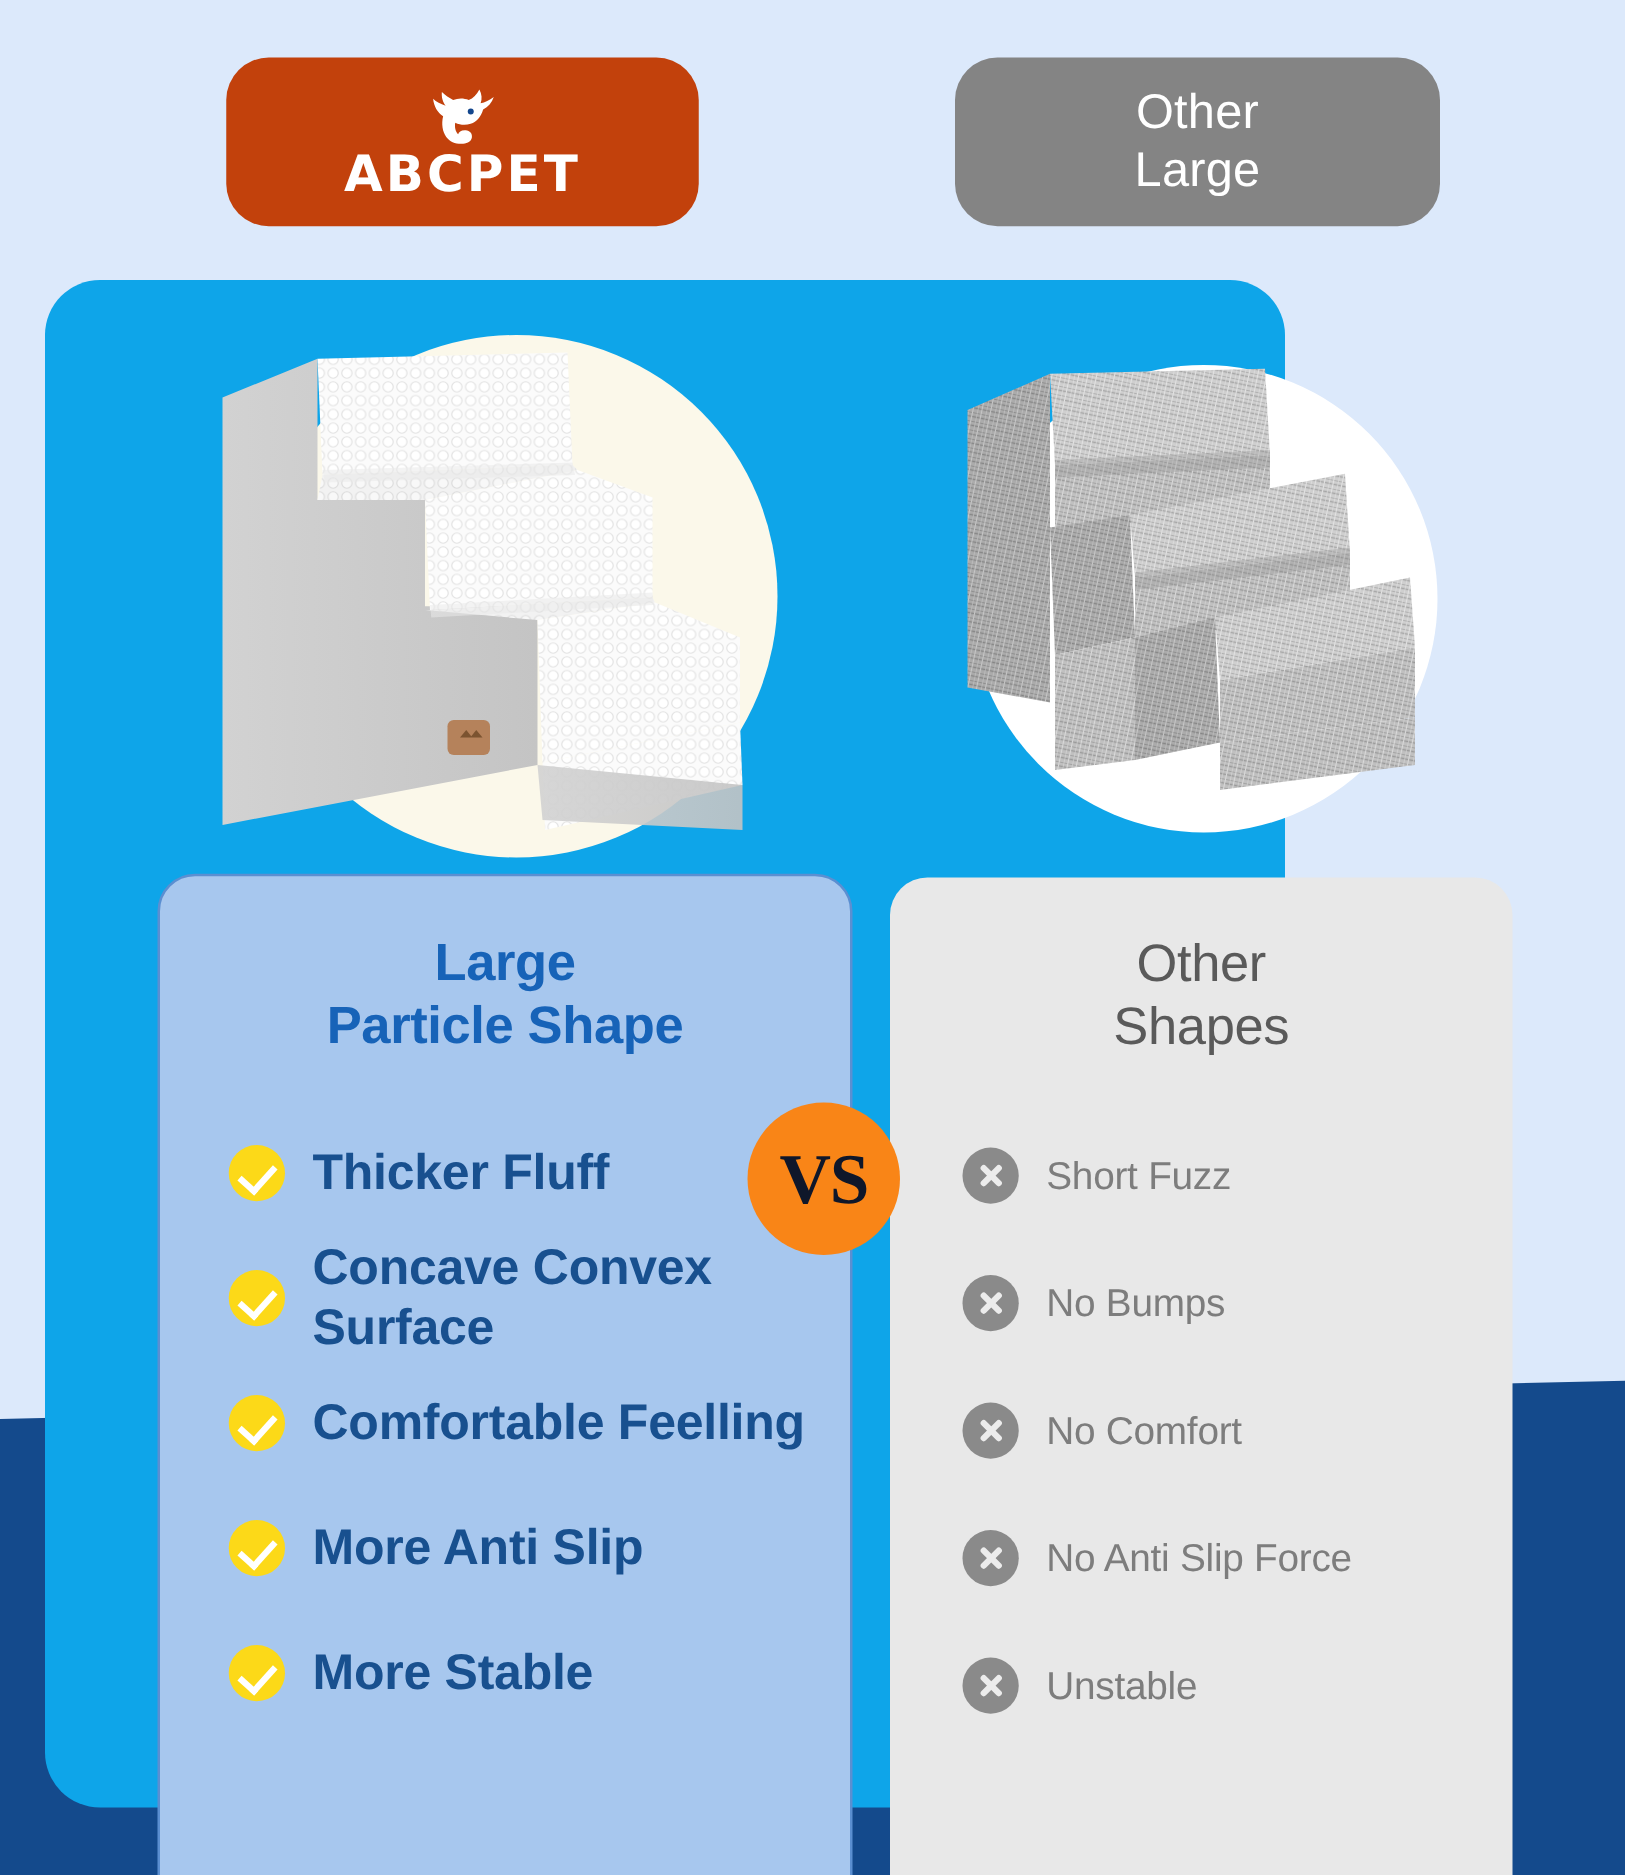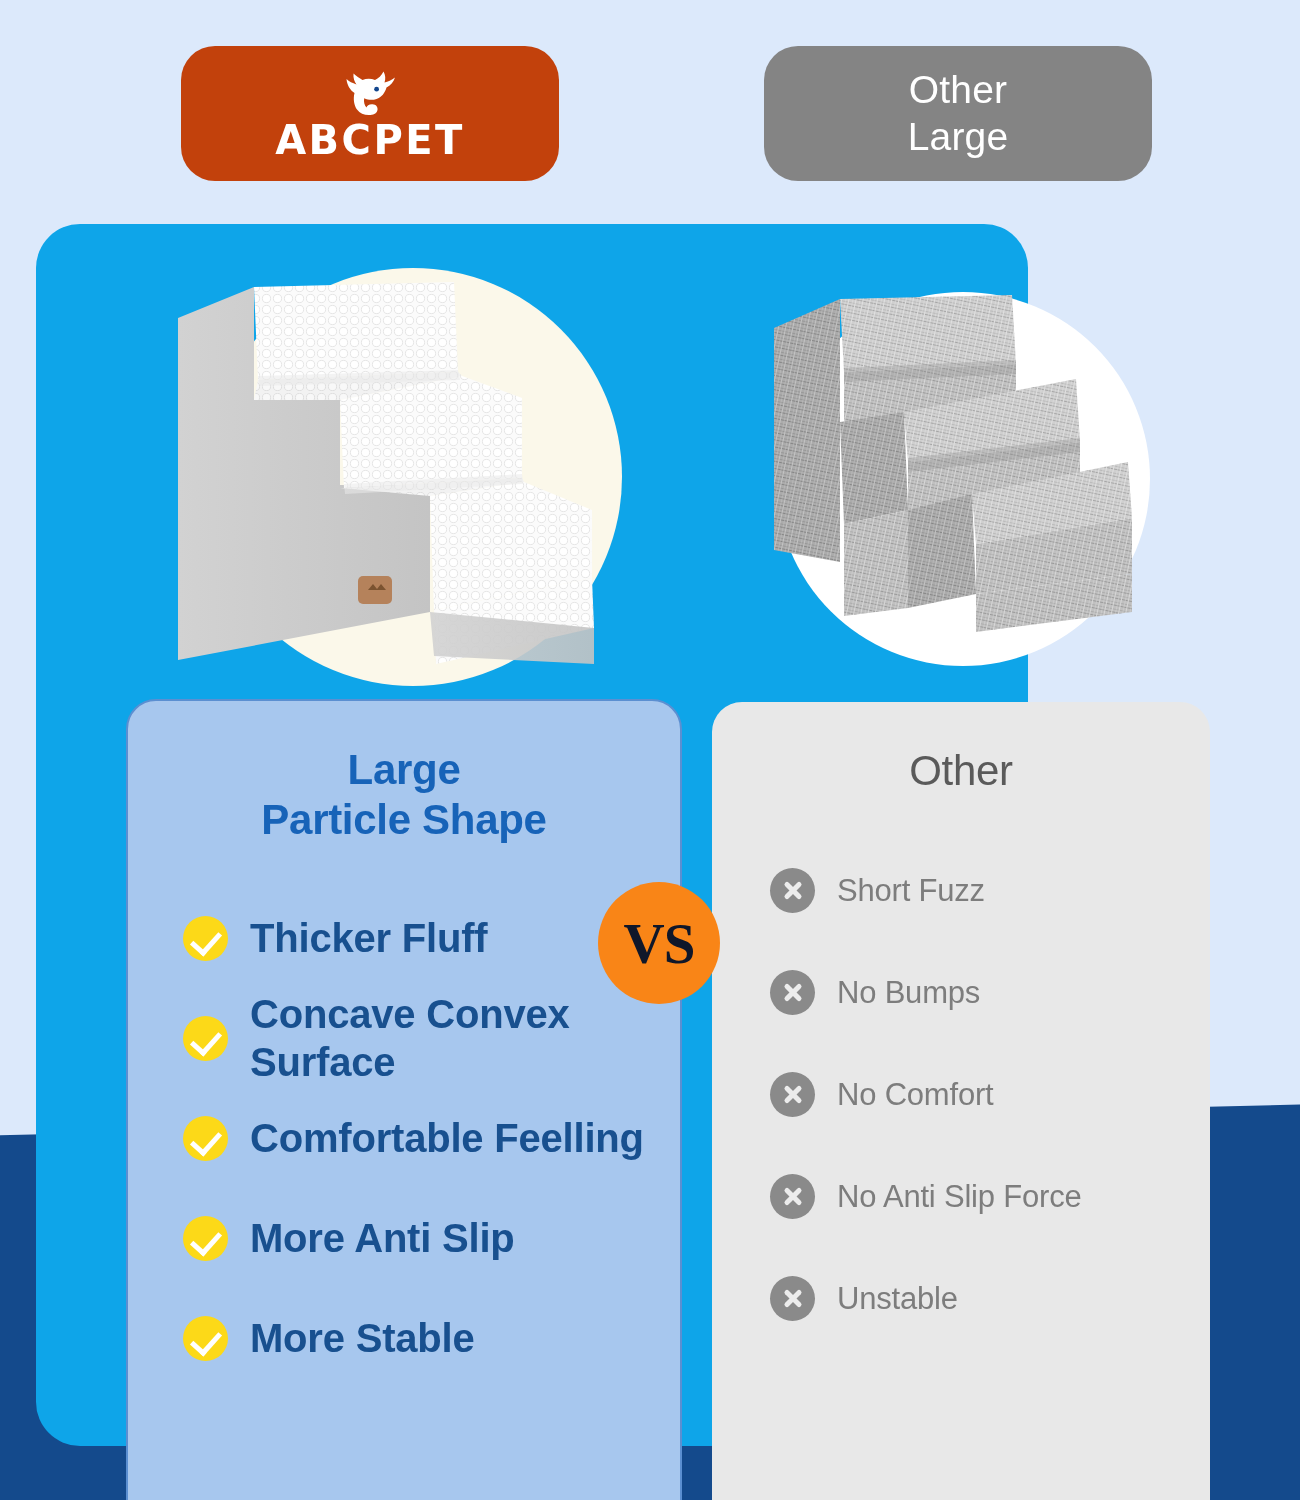--- a/index.html
+++ b/index.html
@@ -420,20 +420,21 @@
           <span class="feature-label">More Stable</span>
         </li>
       </ul>
 
     </div>
 
     <div class="panel panel-bad">
 
       <div class="panel-title">
         <div>Other</div>
+        <div>Shapes</div>
       </div>
 
       <ul class="feature-list">
         <li class="feature">
           <span class="bullet-x"></span>
           <span class="feature-label">Short Fuzz</span>
         </li>
         <li class="feature">
           <span class="bullet-x"></span>
           <span class="feature-label">No Bumps</span>

